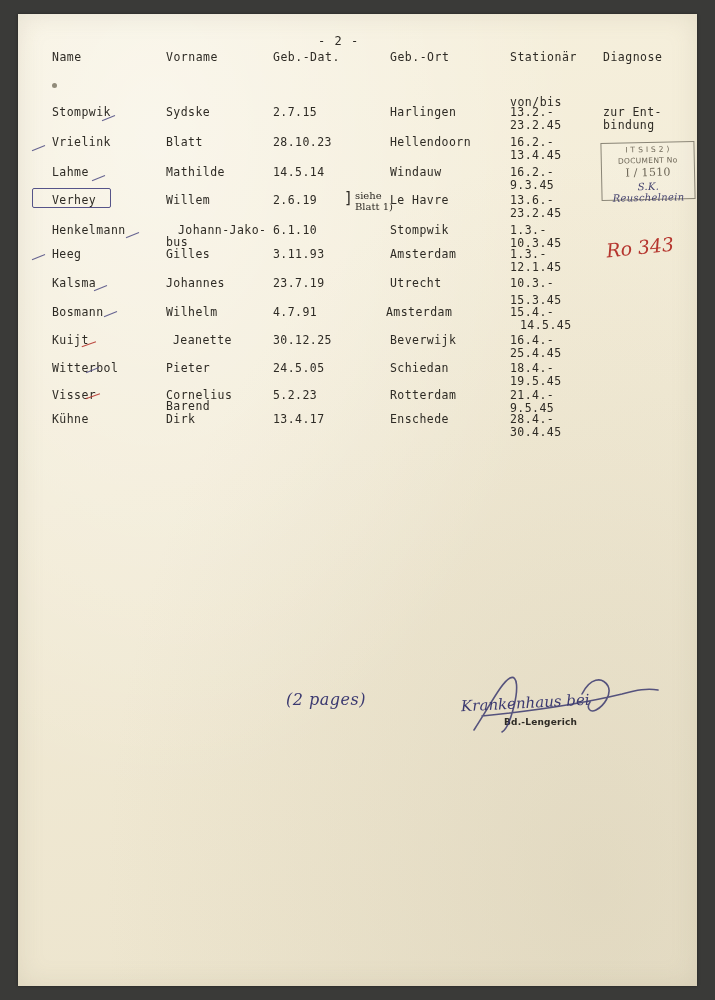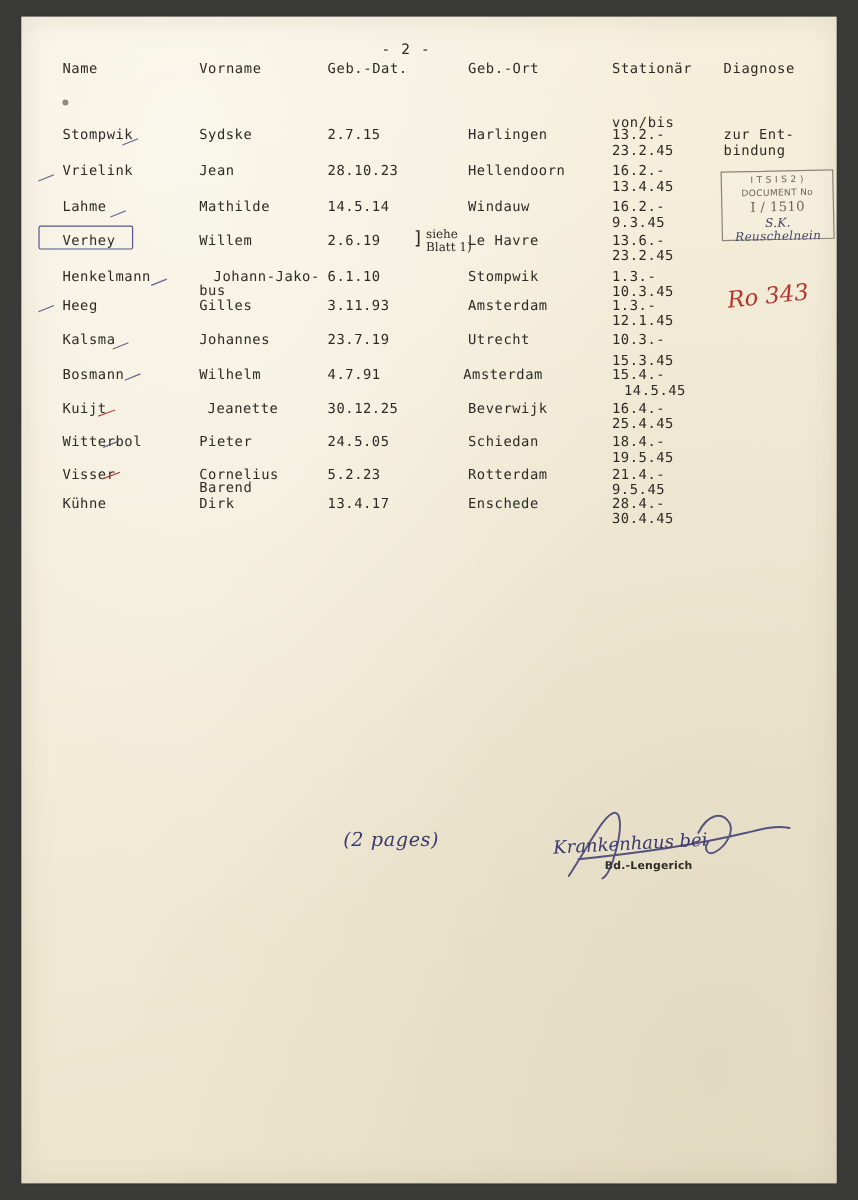--- a/index.html
+++ b/index.html
@@ -247,21 +247,21 @@
     <div class="cell col-geb" style="top:92px">2.7.15</div>
     <div class="cell col-ort" style="top:92px">Harlingen</div>
     <div class="cell col-stat" style="top:92px">13.2.-</div>
     <div class="cell col-stat" style="top:105px">23.2.45</div>
     <div class="cell col-diag" style="top:92px">zur Ent-</div>
     <div class="cell col-diag" style="top:105px">bindung</div>
   </div>
 
   <div class="row">
     <div class="cell col-name" style="top:122px">Vrielink</div>
-    <div class="cell col-vorn" style="top:122px">Jean</div>
+    <div class="cell col-vorn" style="top:122px">Blatt</div>
     <div class="cell col-geb" style="top:122px">28.10.23</div>
     <div class="cell col-ort" style="top:122px">Hellendoorn</div>
     <div class="cell col-stat" style="top:122px">16.2.-</div>
     <div class="cell col-stat" style="top:135px">13.4.45</div>
   </div>
 
   <div class="row">
     <div class="cell col-name" style="top:152px">Lahme</div>
     <div class="cell col-vorn" style="top:152px">Mathilde</div>
     <div class="cell col-geb" style="top:152px">14.5.14</div>

